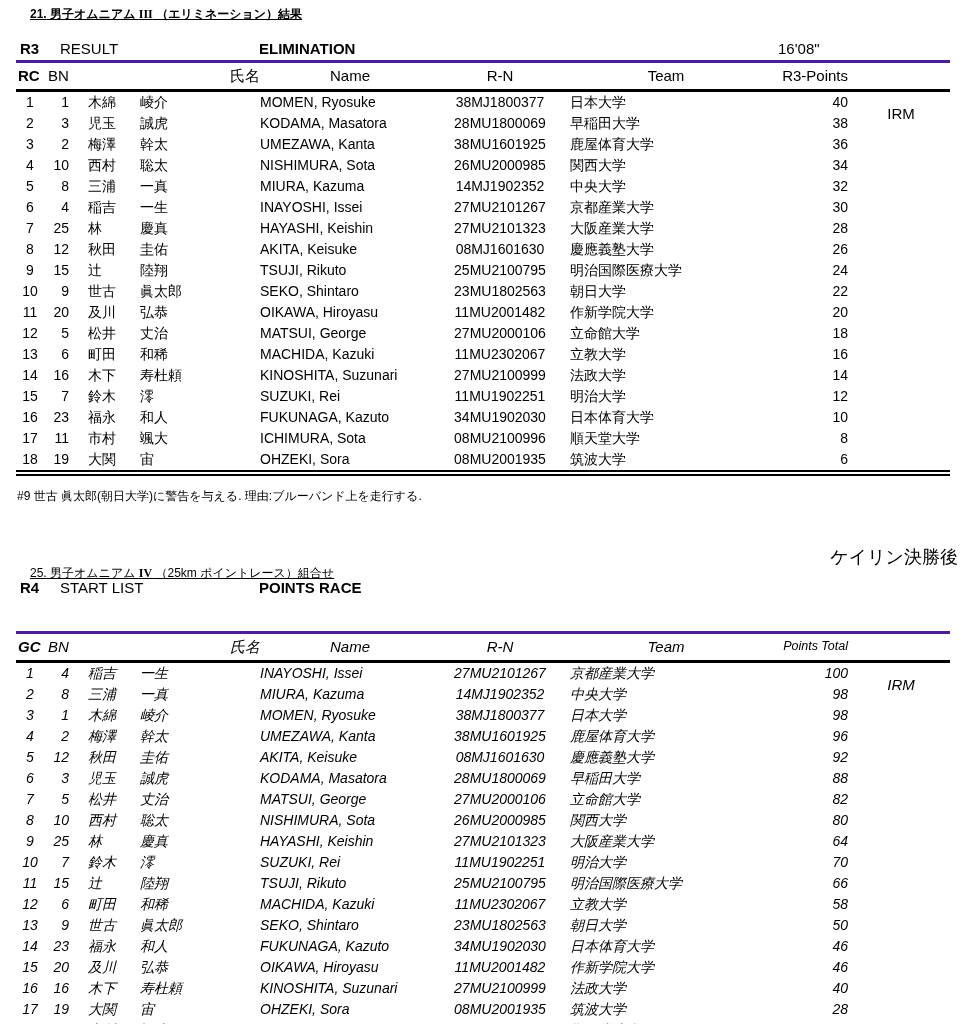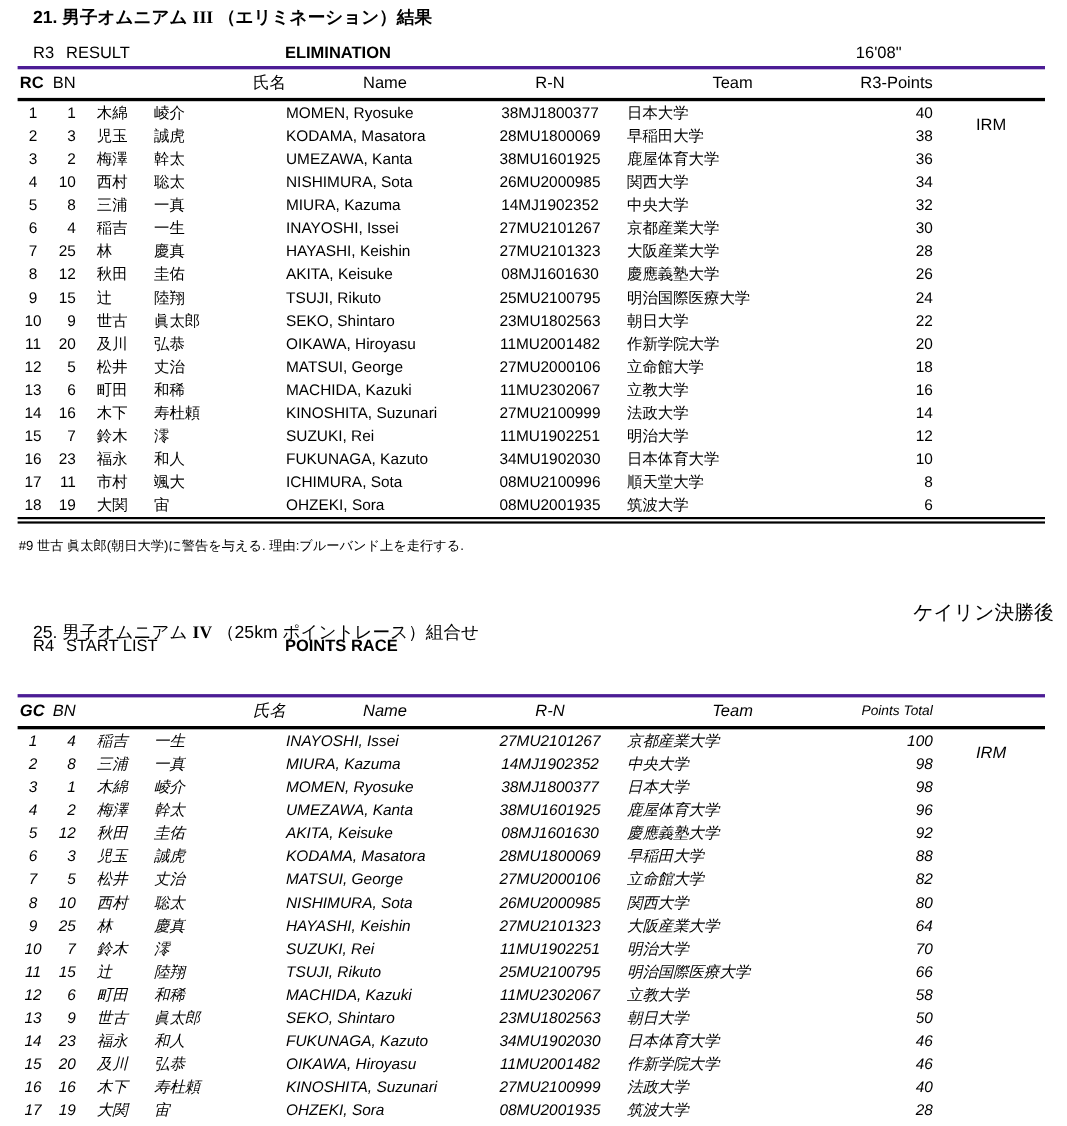--- a/index.html
+++ b/index.html
@@ -2,28 +2,28 @@
 <html><head>
 <meta charset="utf-8">
 <style>
   html,body { margin:0; padding:0; }
   body {
     width:970px; height:1024px; position:relative;
     background:#ffffff; color:#000;
     font-family:"Liberation Sans","DejaVu Sans",sans-serif;
     overflow:hidden;
   }
-  .t-title { position:absolute; left:30px; font-size:16px; font-weight:bold; white-space:nowrap; }
+  .t-title { position:absolute; left:30px; font-size:12px; font-weight:bold; white-space:nowrap;text-decoration:underline; }
   .t-title .roman { font-family:"Liberation Serif","DejaVu Serif",serif; font-weight:bold; }
   #title-1 { font-weight:normal; }
   #title-1 .roman { font-weight:bold; }
   .right-label { position:absolute; right:12px; font-size:18px; white-space:nowrap; }
 
   .t-sub { position:absolute; left:0; width:970px; height:19px; font-size:15px; }
-  .round-code { position:absolute; left:30px; font-weight:normal; }
+  .round-code { position:absolute; left:20px; font-weight:bold; }
   .round-type { position:absolute; left:60px; }
   .event-name { position:absolute; left:259px; font-weight:bold; }
   .race-time  { position:absolute; left:778px; }
 
   .tablewrap { position:absolute; left:16px; width:934px; border-top:3px solid #4c1d95; }
   .thead {
     display:grid; grid-template-columns:28px 28px 66px 122px 180px 120px 212px 80px 98px;
     height:26px; line-height:25px; font-size:15px;
     border-bottom:3px solid #000;
   }

